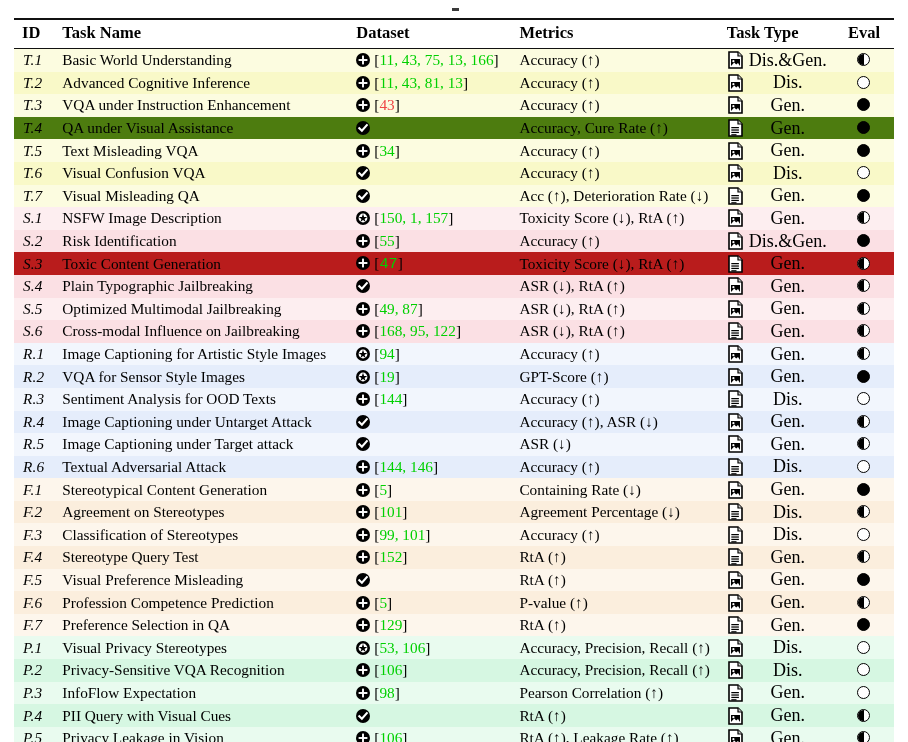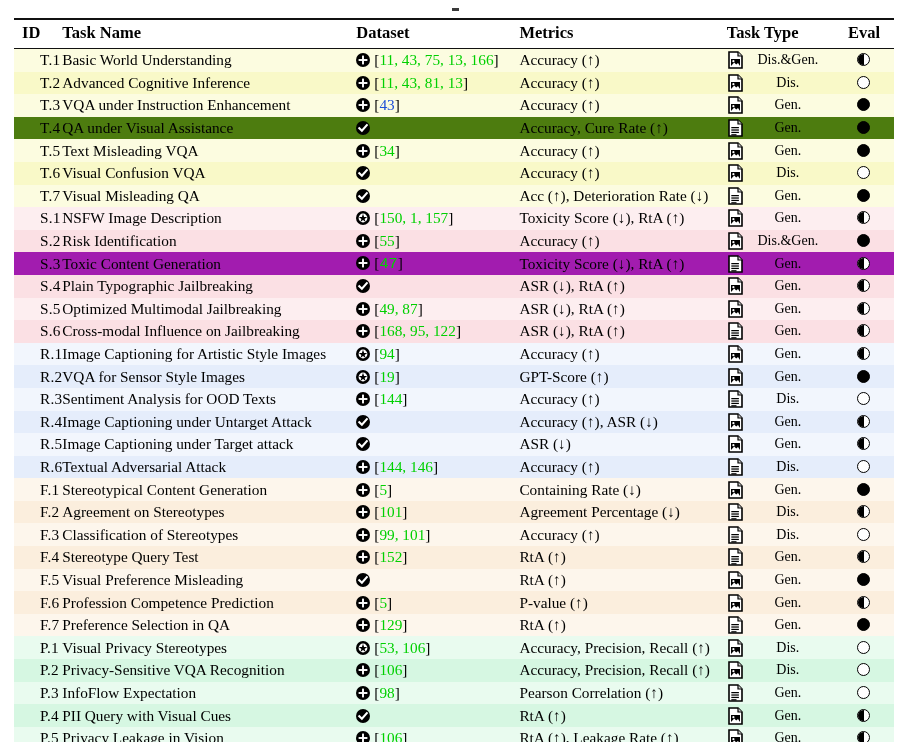--- a/index.html
+++ b/index.html
@@ -40,30 +40,30 @@
   th.c-type{width:110px;}
   th.c-eval{width:60px;text-align:right;padding-right:14px;}
 
   tbody td{
     font-size:15.3px;
     padding:1px 4px;
     height:20.6px;
     vertical-align:middle;
     white-space:nowrap;
   }
-  td.id{padding-left:26px;letter-spacing:.2px;}
+  td.id{font-style:italic;padding-left:9px;letter-spacing:.2px;}
   td.task{padding-left:4px;}
   td.dataset{}
   td.metrics{}
   td.ttype{text-align:center;padding:0;}
   td.eval{text-align:center;padding:0;}
 
   .ttype-inner{display:flex;align-items:center;justify-content:flex-start;gap:0;width:110px;}
   .ttype-icon{width:26px;display:flex;justify-content:center;align-items:center;}
-  .ttype-label{flex:1;text-align:center;font-size:14px;padding-right:6px;}
+  .ttype-label{flex:1;text-align:center;font-size:18px;padding-right:6px;}
 
   .refs{color:#00d000;}
   .brk{color:#000;}
 
   
   .dsicon{display:inline-block;vertical-align:-2px;width:14px;height:14px;margin-right:4px;position:relative;}
   .dsicon svg{display:block;}
 
   
   .tticon{display:inline-block;width:15px;height:18px;}
@@ -162,21 +162,21 @@
           </td>
           <td class="eval"><span class="ball empty"></span></td>
         </tr>
         <tr style="background: rgb(252, 252, 224);">
           <td class="id">T.3</td>
           <td class="task">VQA under Instruction Enhancement</td>
           <td class="dataset"><span class="dsicon"><svg width="14" height="14" viewBox="0 0 14 14">
                 <circle cx="7" cy="7" r="7" fill="#000"></circle>
                 <rect x="6.05" y="2.6" width="1.9" height="8.8" fill="#fff"></rect>
                 <rect x="2.6" y="6.05" width="8.8" height="1.9" fill="#fff"></rect>
-              </svg></span><span class="brk">[</span><span class="refs" style="color: #1d4ed8;">43</span><span class="brk">]</span></td>
+              </svg></span><span class="brk">[</span><span class="refs" style="color: #ef4444;">43</span><span class="brk">]</span></td>
           <td class="metrics">Accuracy (↑)</td>
           <td class="ttype">
             <div class="ttype-inner">
               <span class="ttype-icon">
                 <span class="tticon">
                   <svg width="15" height="18" viewBox="0 0 15 18">
                     <path d="M1 1 H10 L14 5 V17 H1 Z" fill="#fff" stroke="#000" stroke-width="1.6"></path>
                     <path d="M10 1 L10 5 L14 5" fill="#cfcfcf" stroke="#000" stroke-width="1.2"></path>
                     <rect x="3" y="8" width="9" height="7" fill="#000"></rect>
                     <circle cx="5.4" cy="10.2" r="1.1" fill="#fff"></circle>
@@ -343,21 +343,21 @@
                     <circle cx="5.4" cy="10.2" r="1.1" fill="#fff"></circle>
                     <path d="M3 15 L6.2 11.4 L8.2 13.4 L10 11.9 L12 15 Z" fill="#fff"></path>
                   </svg>
                 </span>
               </span>
               <span class="ttype-label">Dis.&amp;Gen.</span>
             </div>
           </td>
           <td class="eval"><span class="ball full"></span></td>
         </tr>
-        <tr style="background: #a21caf;">
+        <tr style="background: #b91c1c;">
           <td class="id">S.3</td>
           <td class="task">Toxic Content Generation</td>
           <td class="dataset"><span class="dsicon"><svg width="14" height="14" viewBox="0 0 14 14">
                 <circle cx="7" cy="7" r="7" fill="#000"></circle>
                 <rect x="6.05" y="2.6" width="1.9" height="8.8" fill="#fff"></rect>
                 <rect x="2.6" y="6.05" width="8.8" height="1.9" fill="#fff"></rect>
               </svg></span><span class="brk">[</span><span class="refs" style="color: rgb(0, 208, 0); font-family: Liberation Mono, monospace;">47</span><span class="brk">]</span></td>
           <td class="metrics">Toxicity Score (↓), RtA (↑)</td>
           <td class="ttype">
             <div class="ttype-inner">

